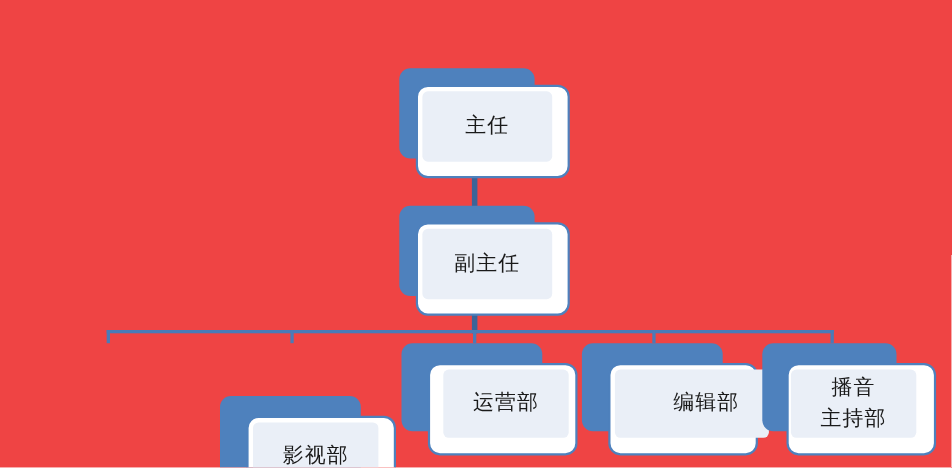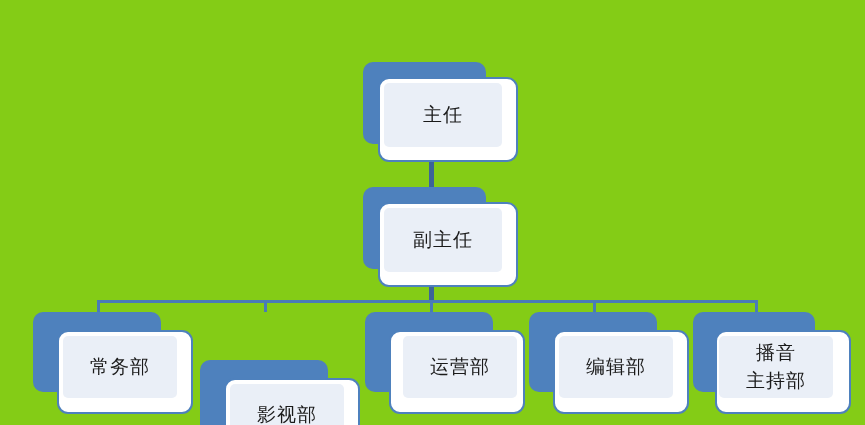--- a/index.html
+++ b/index.html
@@ -8,21 +8,21 @@
     padding: 0;
     background: #ffffff;
   }
   body {
     font-family: "DejaVu Serif", "Liberation Serif", serif;
   }
   #canvas {
     position: relative;
     width: 865px;
     height: 425px;
-    background: #84cc16;
+    background: #ef4444;
     overflow: hidden;
   }
 
   
   .conn {
     position: absolute;
     background: #4A7BB7;
   }
   .conn.dark {
     background: #3C6498;
@@ -93,48 +93,41 @@
   </div>
 
   <div class="node" style="left:363px; top:187px; width:155px; height:124px;">
     <div class="plate" style="width:123px; height:82px;"></div>
     <div class="card" style="left:15px; top:15px; width:140px; height:85px;"></div>
     <div class="panel" style="left:21px; top:21px; width:118px; height:64px;">
       <span class="label">副主任</span>
     </div>
   </div>
 
-  <div class="node" style="left:33px; top:312px; width:160px; height:100px;">
-    <div class="plate" style="width:128px; height:80px;"></div>
-    <div class="card" style="left:24px; top:18px; width:136px; height:84px;"></div>
-    <div class="panel" style="left:30px; top:24px; width:114px; height:62px;">
-      <span class="label">常务部</span>
-    </div>
-  </div>
 
   <div class="node" style="left:200px; top:312px; width:160px; height:100px;margin-top:48px;">
     <div class="plate" style="width:128px; height:80px;"></div>
     <div class="card" style="left:24px; top:18px; width:136px; height:84px;"></div>
     <div class="panel" style="left:30px; top:24px; width:114px; height:62px;">
       <span class="label">影视部</span>
     </div>
   </div>
 
   <div class="node" style="left:365px; top:312px; width:160px; height:100px;">
     <div class="plate" style="width:128px; height:80px;"></div>
     <div class="card" style="left:24px; top:18px; width:136px; height:84px;"></div>
     <div class="panel" style="left:38px; top:24px; width:114px; height:62px;">
       <span class="label">运营部</span>
     </div>
   </div>
 
   <div class="node" style="left:529px; top:312px; width:160px; height:100px;">
     <div class="plate" style="width:128px; height:80px;"></div>
     <div class="card" style="left:24px; top:18px; width:136px; height:84px;"></div>
-    <div class="panel" style="left:30px; top:24px; width:114px; height:62px;">
+    <div class="panel" style="left:30px; top:24px; width:114px; height:62px;padding-left:26px;">
       <span class="label">编辑部</span>
     </div>
   </div>
 
   <div class="node" style="left:693px; top:312px; width:160px; height:100px;">
     <div class="plate" style="width:122px; height:80px;"></div>
     <div class="card" style="left:22px; top:18px; width:136px; height:84px;"></div>
     <div class="panel" style="left:26px; top:24px; width:114px; height:62px;">
       <span class="label">播音
 主持部</span>

